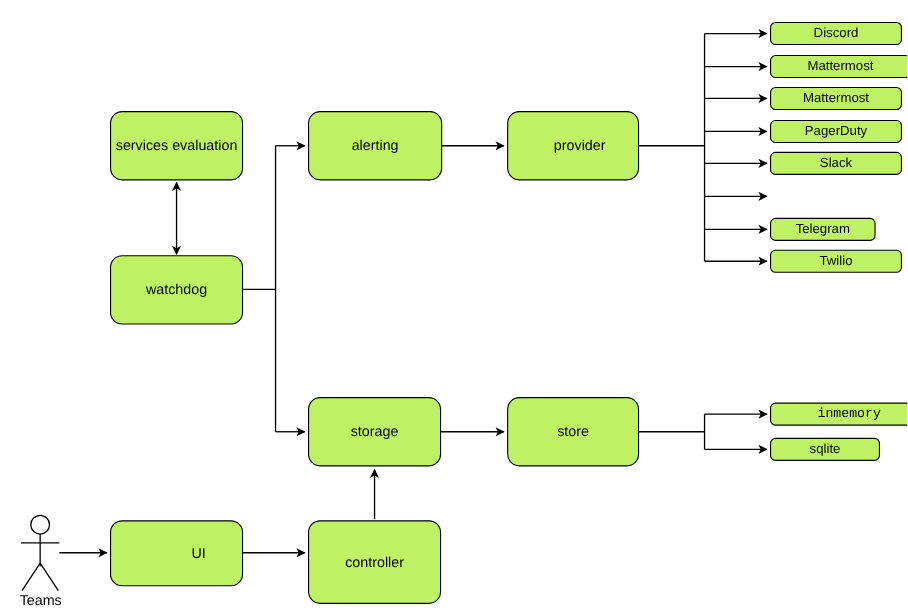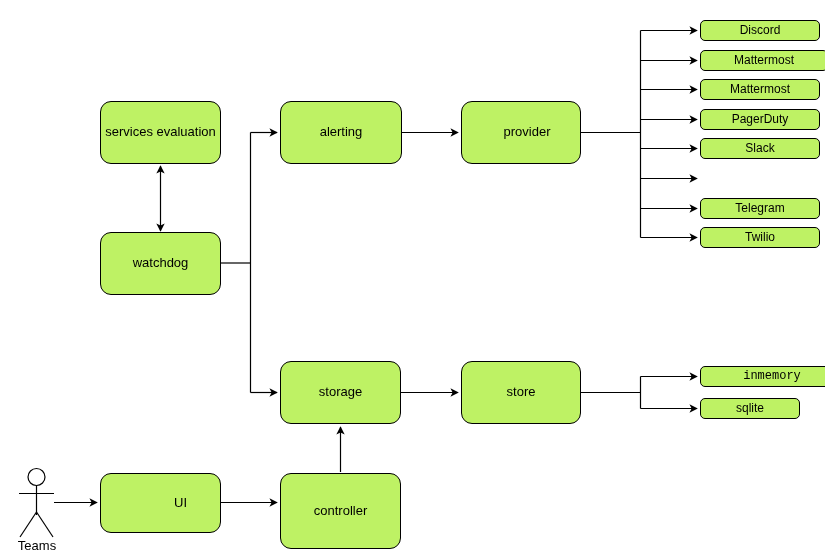--- a/index.html
+++ b/index.html
@@ -158,21 +158,21 @@
   </div>
   <div class="node small" style="left:700px; top:79px; width:120px; height:21px;">
     <span>Mattermost</span>
   </div>
   <div class="node small" style="left:700px; top:109px; width:120px; height:21px;">
     <span>PagerDuty</span>
   </div>
   <div class="node small" style="left:700px; top:138px; width:120px; height:21px;">
     <span>Slack</span>
   </div>
-  <div class="node small" style="left:700px; top:198px; width:120px; height:21px;">
+  <div class="node small" style="left:700px; top:198px; width:96px; height:21px;">
     <span>Telegram</span>
   </div>
   <div class="node small" style="left:700px; top:227px; width:120px; height:21px;">
     <span>Twilio</span>
   </div>
 
   <div class="node small" style="left:700px; top:366px; width:144px; height:21px;font-family:Liberation Mono, monospace;">
     <span>inmemory</span>
   </div>
   <div class="node small" style="left:700px; top:398px; width:100px; height:21px;">

